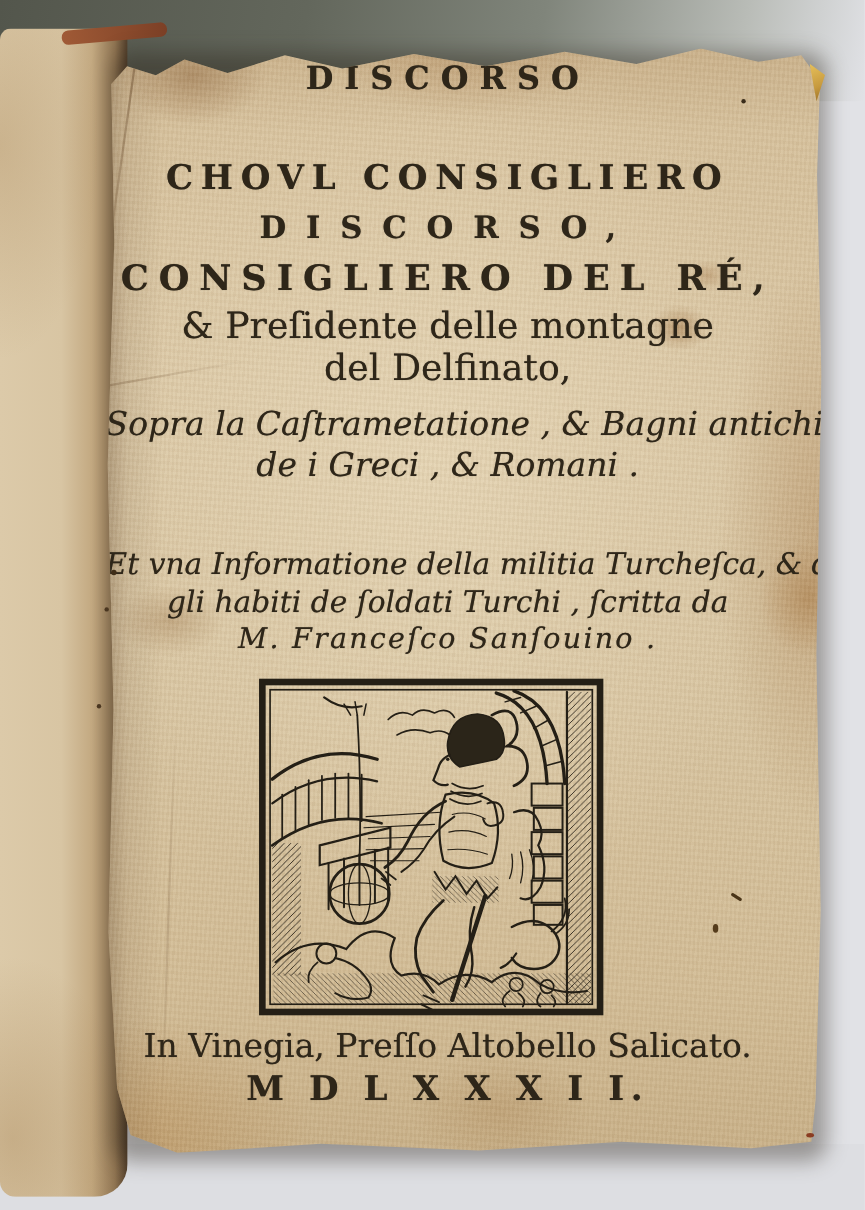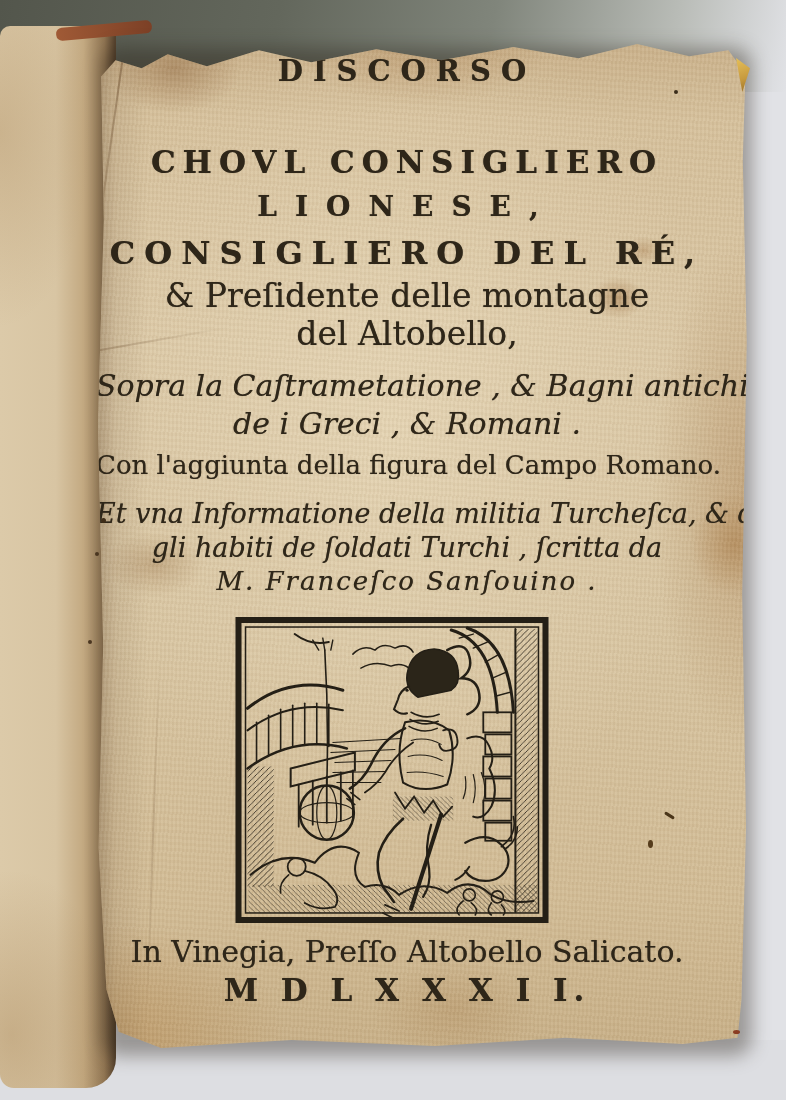--- a/index.html
+++ b/index.html
@@ -97,27 +97,26 @@
   <div class="page-shadow"></div>
 
   <div class="page">
     <div class="texture"></div>
     <div class="crease crease-a"></div>
     <div class="crease crease-b"></div>
     <div class="crease crease-c"></div>
 
     <div class="l t-header">DISCORSO</div>
     <div class="l t-author2">CHOVL CONSIGLIERO</div>
-    <div class="l t-author3">LIONESE,</div>
+    <div class="l t-author3">DISCORSO,</div>
     <div class="l t-title1">CONSIGLIERO DEL RÉ,</div>
     <div class="l t-title2">&amp; Preſidente delle montagne</div>
-    <div class="l t-title3">del Altobello,</div>
+    <div class="l t-title3">del Delfinato,</div>
     <div class="l t-subject2">de i Greci , &amp; Romani .</div>
     <div class="l t-subject1">Sopra la Caſtrametatione , &amp; Bagni antichi</div>
-    <div class="l t-addition">Con l'aggiunta della figura del Campo Romano.</div>
     <div class="l t-appendix1">Et vna Informatione della militia Turcheſca, &amp; de</div>
     <div class="l t-appendix2">gli habiti de ſoldati Turchi , ſcritta da</div>
     <div class="l t-appendix3">M. Franceſco Sanſouino .</div>
 
     <div class="woodcut" aria-label="printer-device-roma-woodcut">
       <svg viewBox="0 0 314 307" xmlns="http://www.w3.org/2000/svg">
         <defs>
           <pattern id="hx" width="6" height="6" patternUnits="userSpaceOnUse">
             <path d="M0 6 L6 0" stroke="#2a241a" stroke-width="0.8"></path>
           </pattern>

